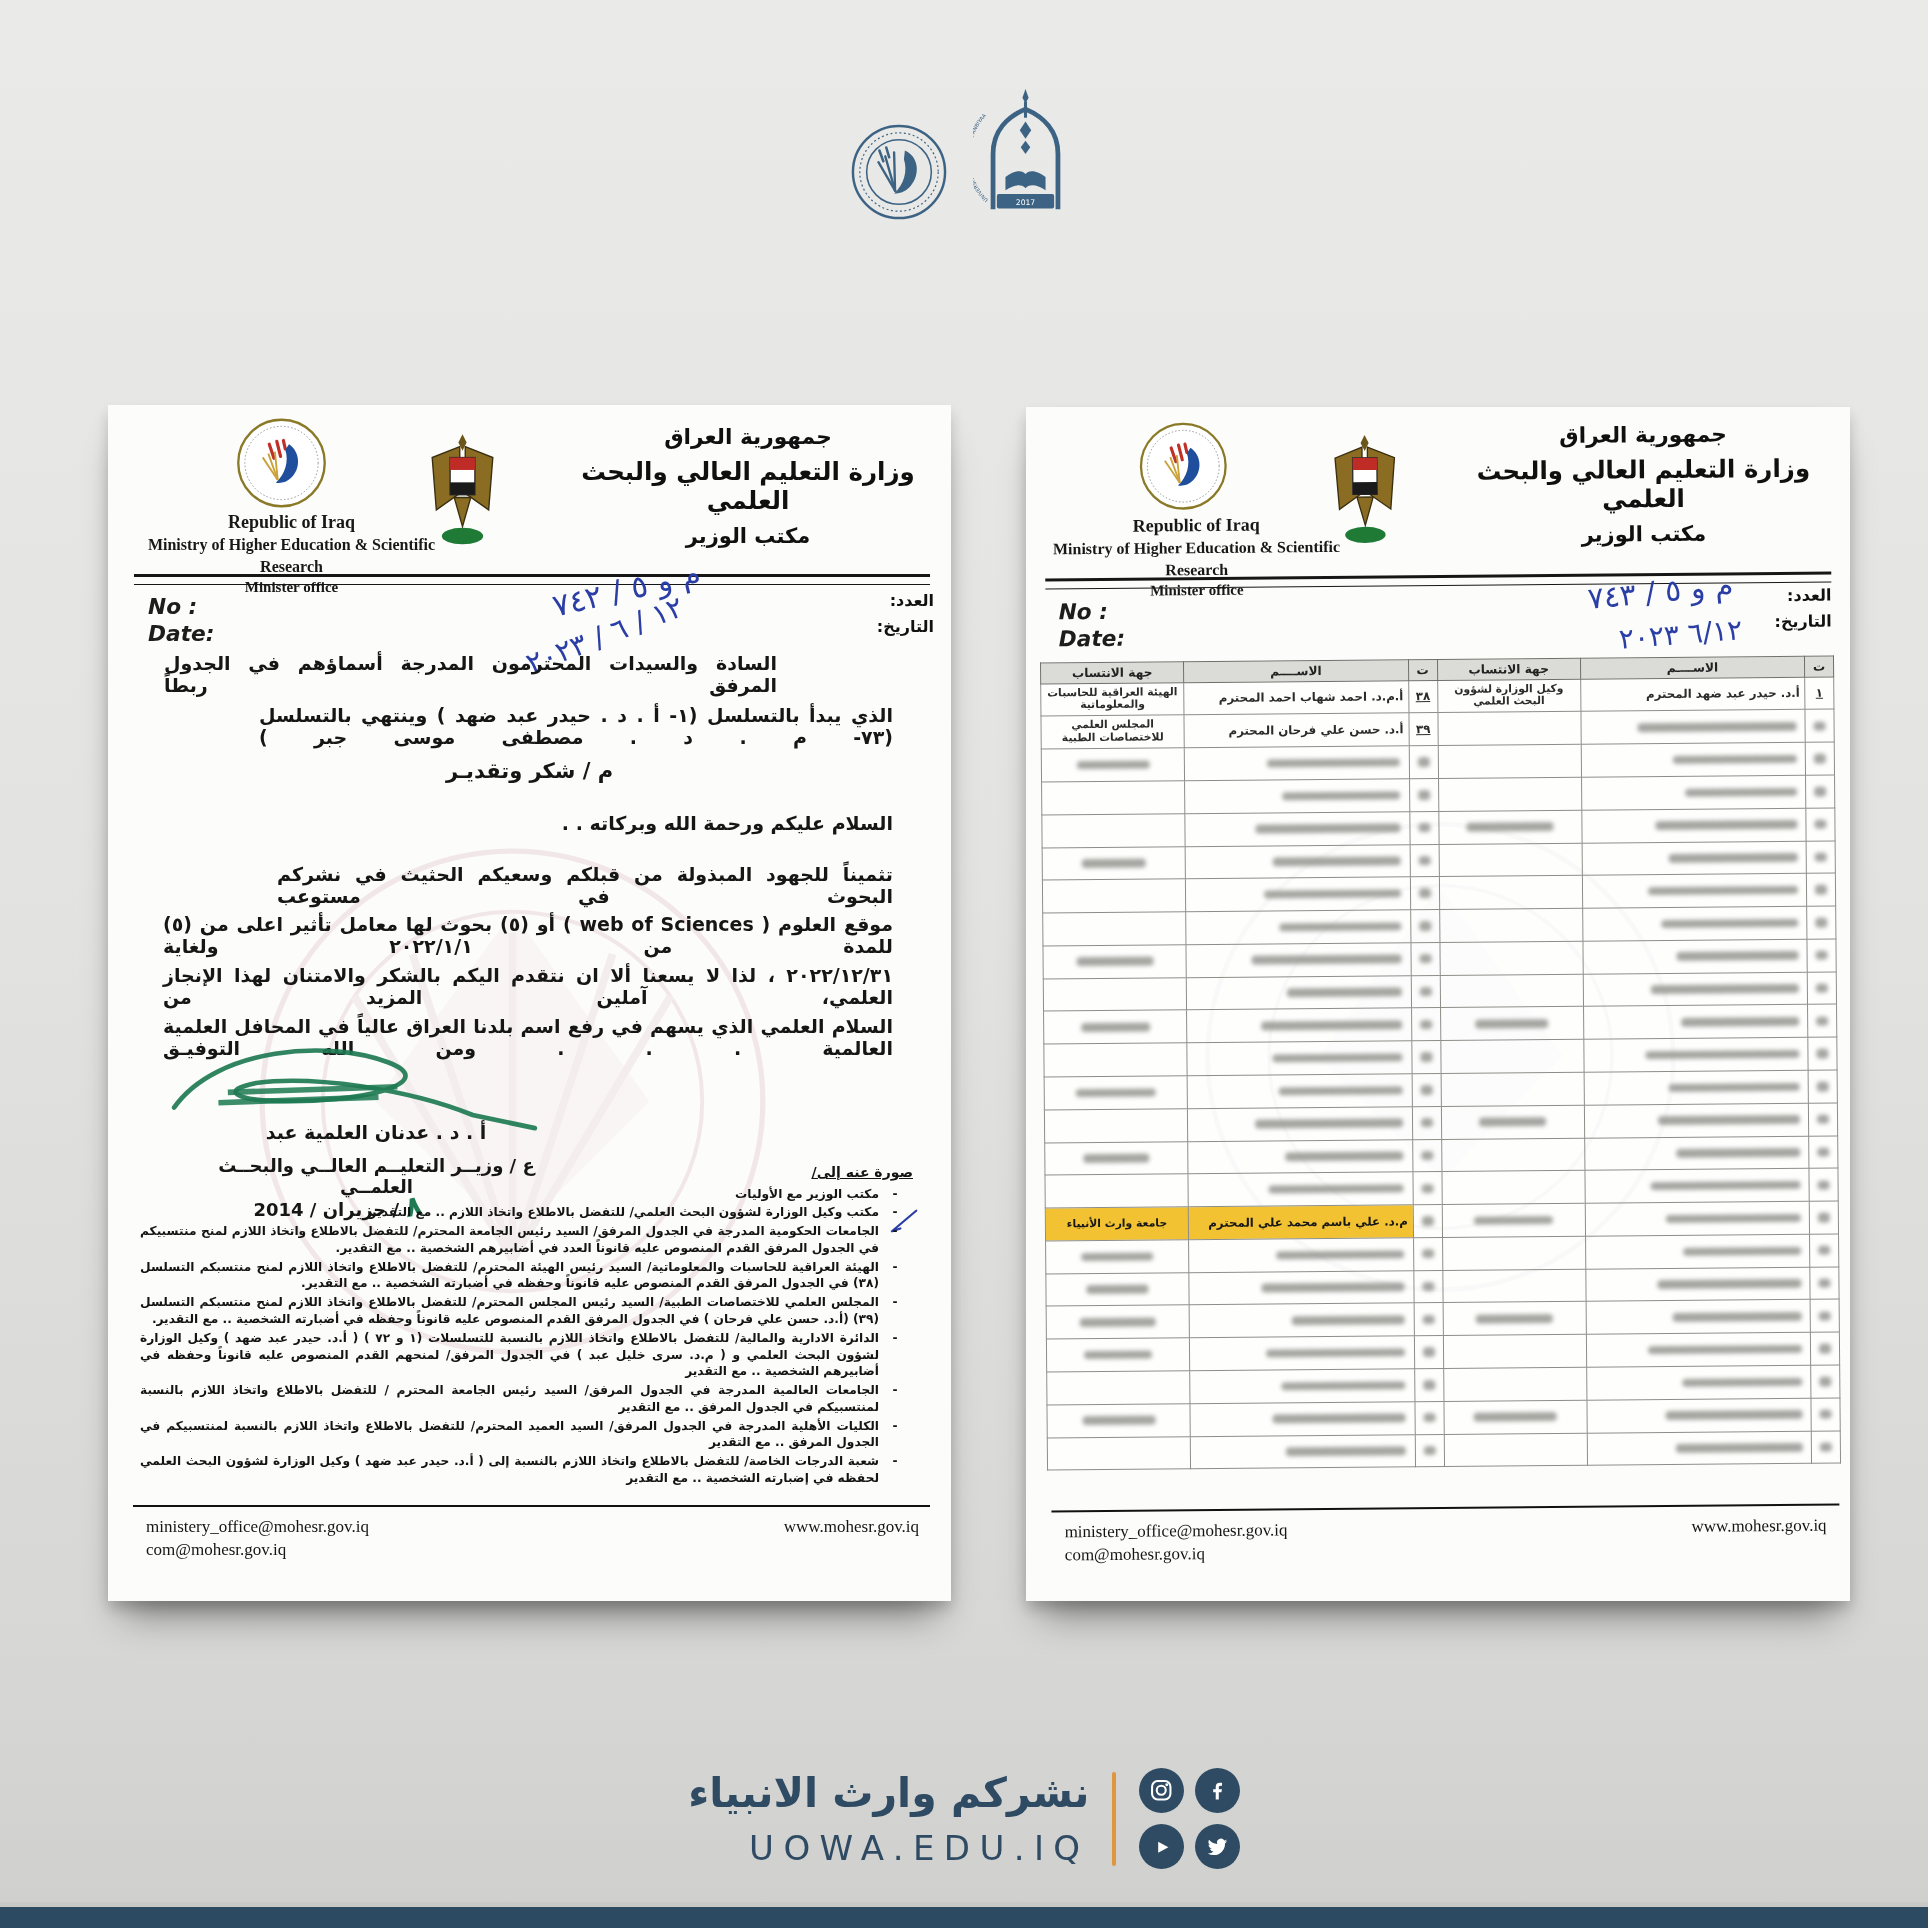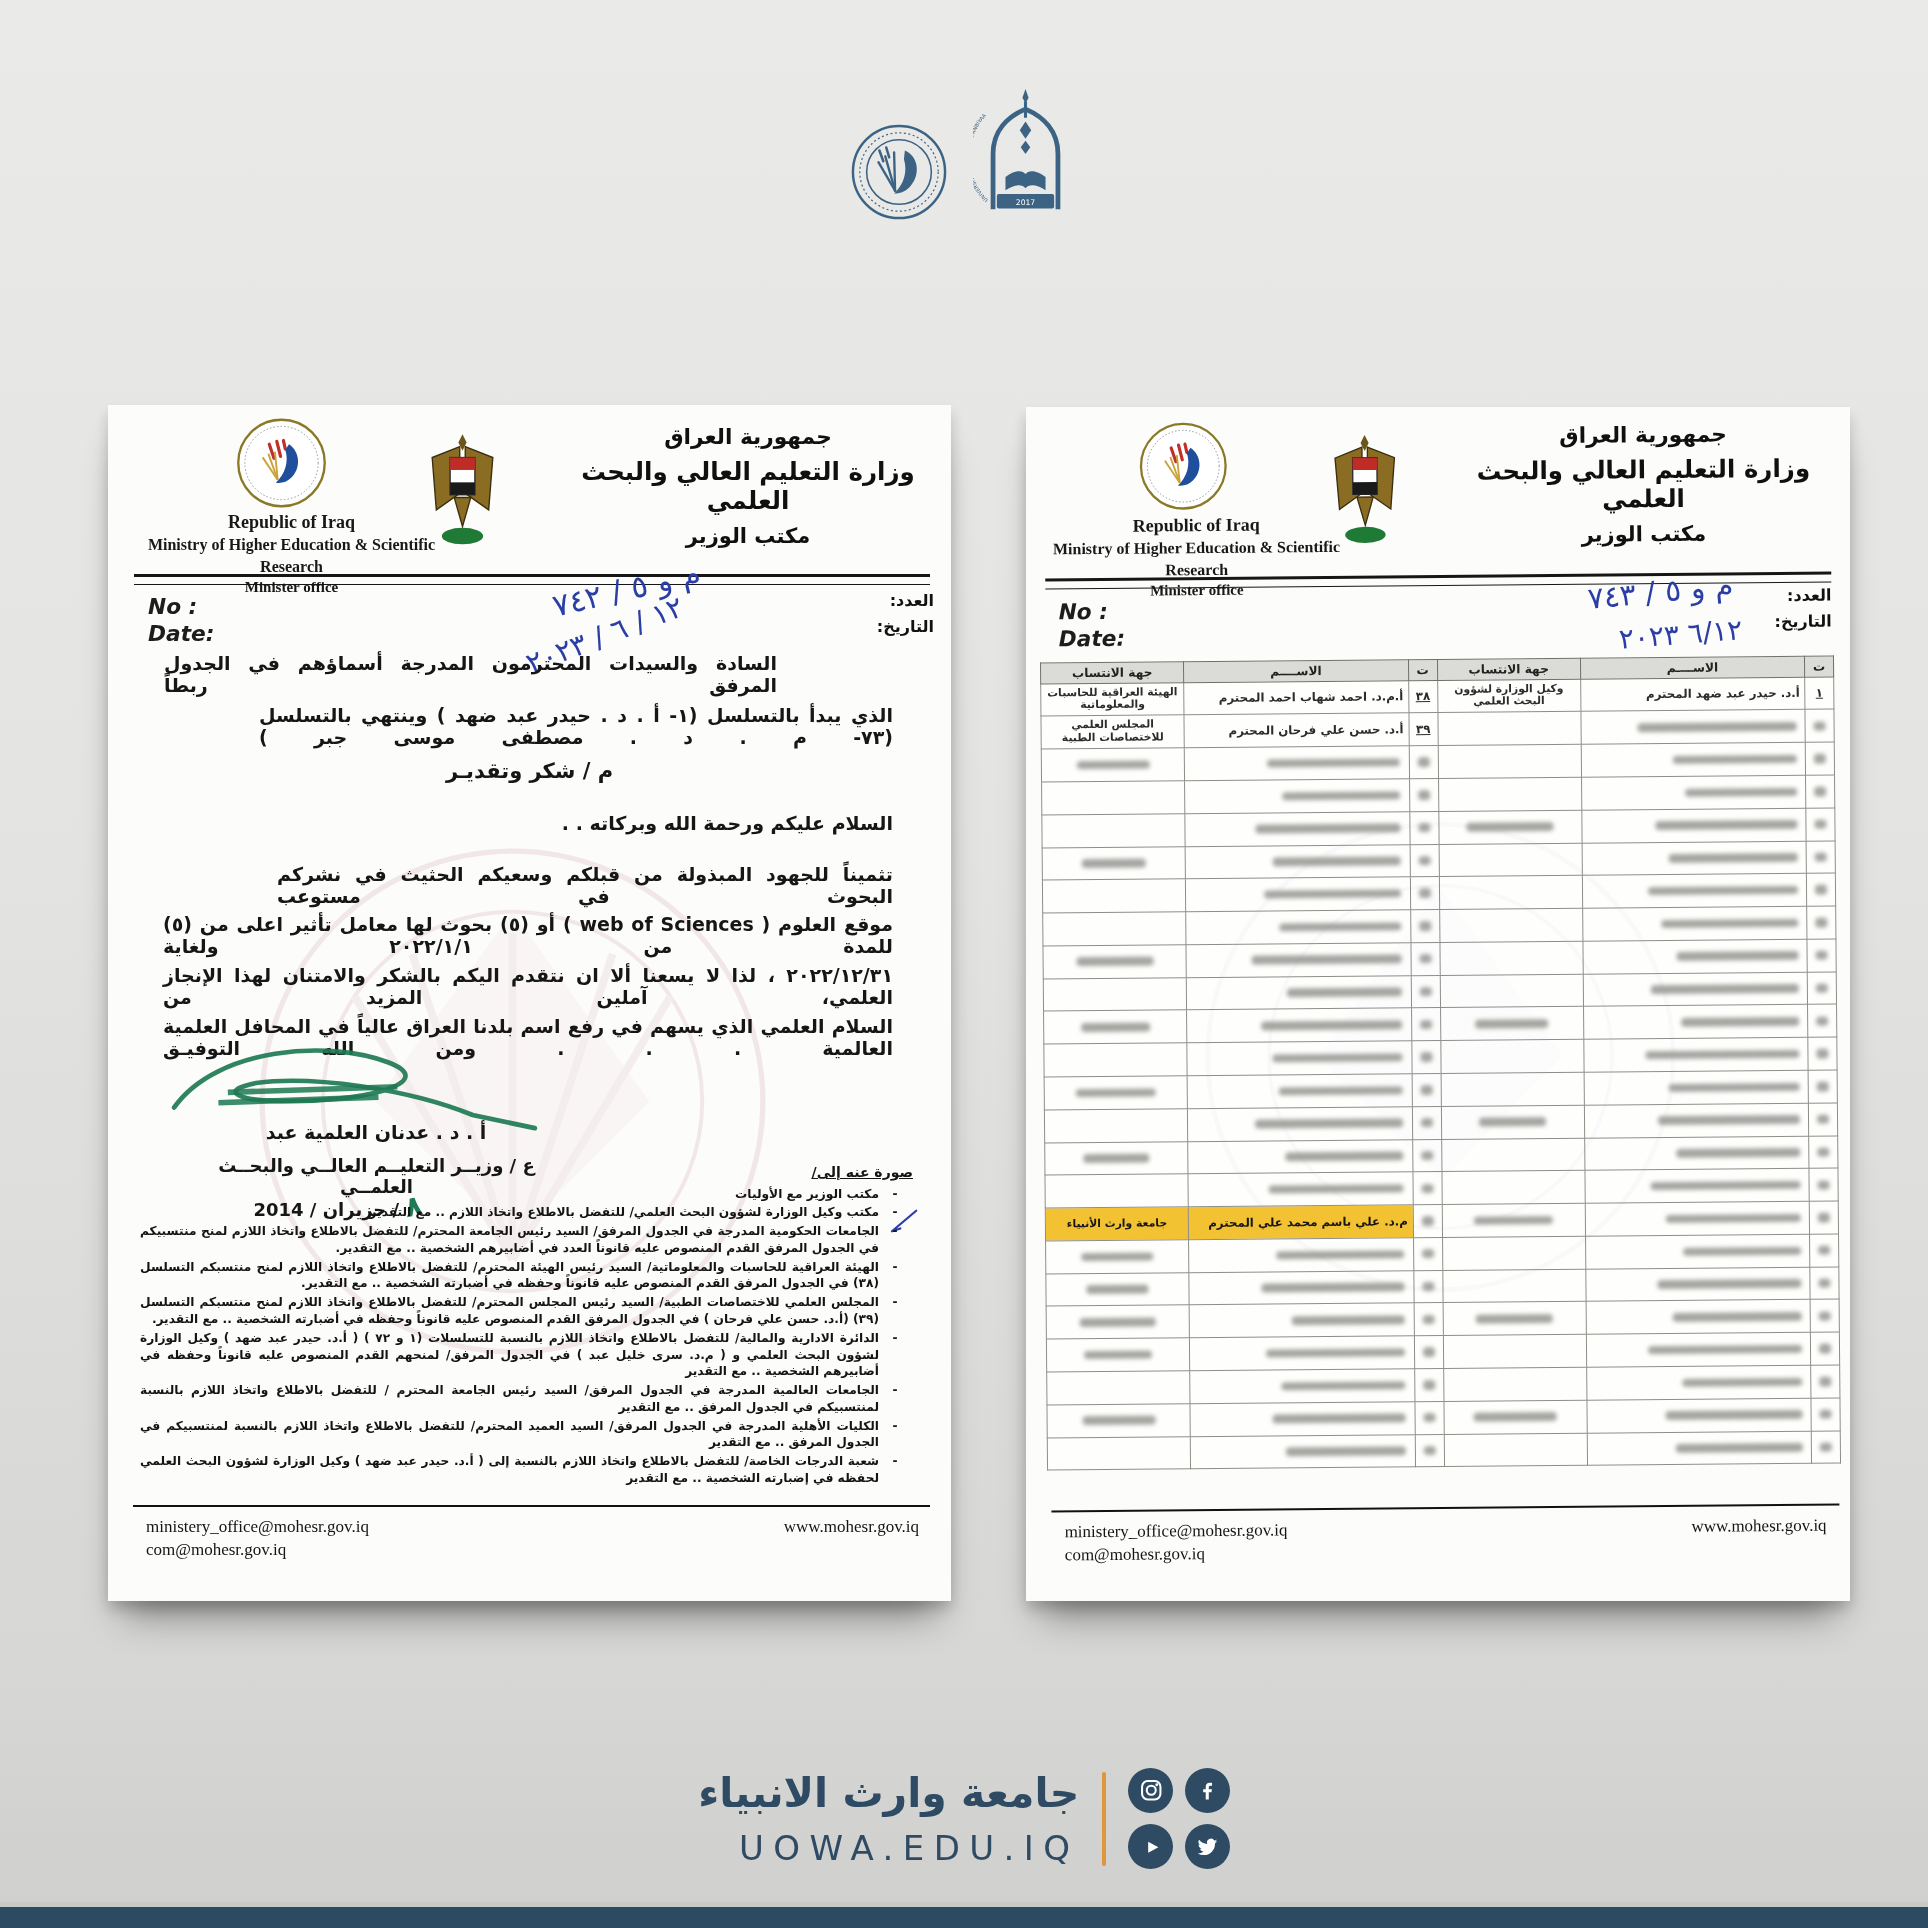--- a/index.html
+++ b/index.html
@@ -691,21 +691,21 @@
       <div class="doc-foot abs" style="left:34px;top:1111px;">
         <div>ministery_office@mohesr.gov.iq</div>
         <div>com@mohesr.gov.iq</div>
       </div>
       <div class="doc-foot abs" style="right:28px;top:1111px;">www.mohesr.gov.iq</div>
     </div>
   </div>
 
   <div class="site-footer">
     <div class="f-text">
-      <div class="f-org">جامعة وارث الانبياء</div>
+      <div class="f-org">نشركم وارث الانبياء</div>
       <div class="f-site">UOWA.EDU.IQ</div>
     </div>
     <div class="f-div"></div>
     <div class="f-icons">
       <div class="icon-btn">
         <svg width="24.5" height="24.5" viewBox="0 0 24 24" fill="none" stroke="#ffffff" stroke-width="2">
           <rect x="3" y="3" width="18" height="18" rx="5.5"></rect>
             <circle cx="12" cy="12" r="4.4"></circle>
           <circle cx="17.4" cy="6.6" r="1.4" fill="#ffffff" stroke="none"></circle>
         </svg>

